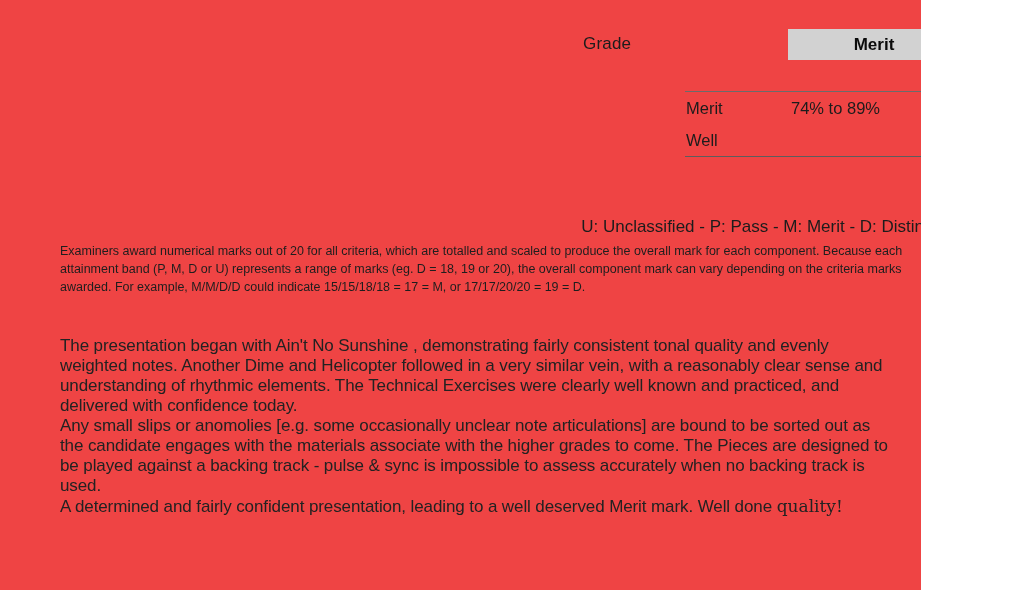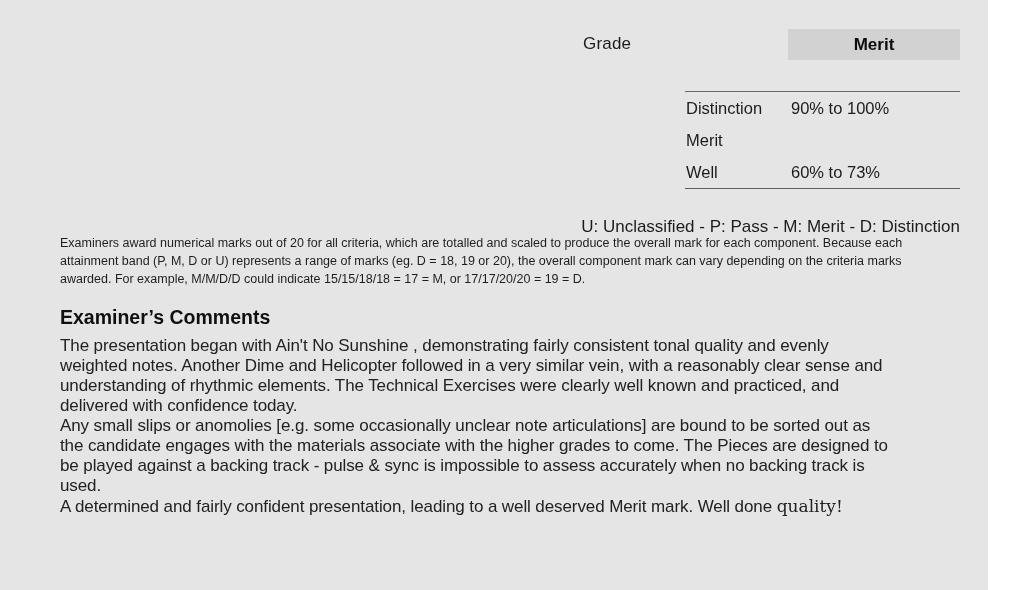--- a/index.html
+++ b/index.html
@@ -2,26 +2,27 @@
 <html><head>
 <meta charset="utf-8">
 <style>
   html, body {
     margin: 0;
     padding: 0;
     background: #ffffff;
   }
   .page {
     position: relative;
-    width: 988px;
+    width: 896px;
     height: 590px;
-    background: #e5e5e5;
+    background: #ef4444;
     font-family: "Liberation Sans", "DejaVu Sans", sans-serif;
     color: #1f1f1f;
     overflow: hidden;
+    padding-left: 25px;
   }
   .page-edge-right {
     position: absolute;
     left: 1015px;
     top: 0;
     width: 2px;
     height: 590px;
     background: #dadada;
   }
   .grade-label {
@@ -74,21 +75,21 @@
     left: 0;
     top: 217px;
     width: 960px;
     text-align: right;
     font-size: 17px;
     color: #1c1c1c;
   }
   .marking-note {
     position: absolute;
     left: 60px;
-    top: 234px;
+    top: 242px;
     width: 914px;
     font-size: 12.5px;
     line-height: 18px;
     white-space: pre-line;
     color: #1e1e1e;
   }
   .comments-heading {
     position: absolute;
     left: 60px;
     top: 306px;
@@ -116,39 +117,34 @@
 <body>
 
 <div class="page">
 
   <div class="grade-label">Grade</div>
 
   <div class="grade-value-box">Merit</div>
 
   <div class="bands-table">
     <div class="band-row">
-      <span class="band-name">Distinction</span>
-      <span class="band-range">90% to 100%</span>
-    </div>
-    <div class="band-row">
       <span class="band-name">Merit</span>
+      <span class="band-range">74% to 89%</span>
     </div>
     <div class="band-row">
       <span class="band-name">Well</span>
-      <span class="band-range">60% to 73%</span>
     </div>
   </div>
 
   <div class="legend-line">U: Unclassified - P: Pass - M: Merit - D: Distinction</div>
 
   <div class="marking-note">Examiners award numerical marks out of 20 for all criteria, which are totalled and scaled to produce the overall mark for each component. Because each
 attainment band (P, M, D or U) represents a range of marks (eg. D = 18, 19 or 20), the overall component mark can vary depending on the criteria marks
 awarded.  For example, M/M/D/D could indicate 15/15/18/18 = 17 = M, or 17/17/20/20 = 19 = D.</div>
 
-  <div class="comments-heading">Examiner’s Comments</div>
 
   <div class="comments-text"><span>The presentation began with Ain't No Sunshine , demonstrating fairly consistent tonal quality and evenly
 weighted notes. Another Dime and Helicopter followed in a very similar vein, with a reasonably clear sense and
 understanding of rhythmic elements. The Technical Exercises were clearly well known and practiced, and
 delivered with confidence today.
 Any small slips or anomolies [e.g. some occasionally unclear note articulations] are bound to be sorted out as
 the candidate engages with the materials associate with the higher grades to come. The Pieces are designed to
 be played against a backing track - pulse &amp; sync is impossible to assess accurately when no backing track is
 used.
 </span><span>A determined and fairly confident presentation, leading to a well deserved Merit mark. Well done </span><span class="student-name">quality!</span></div>

